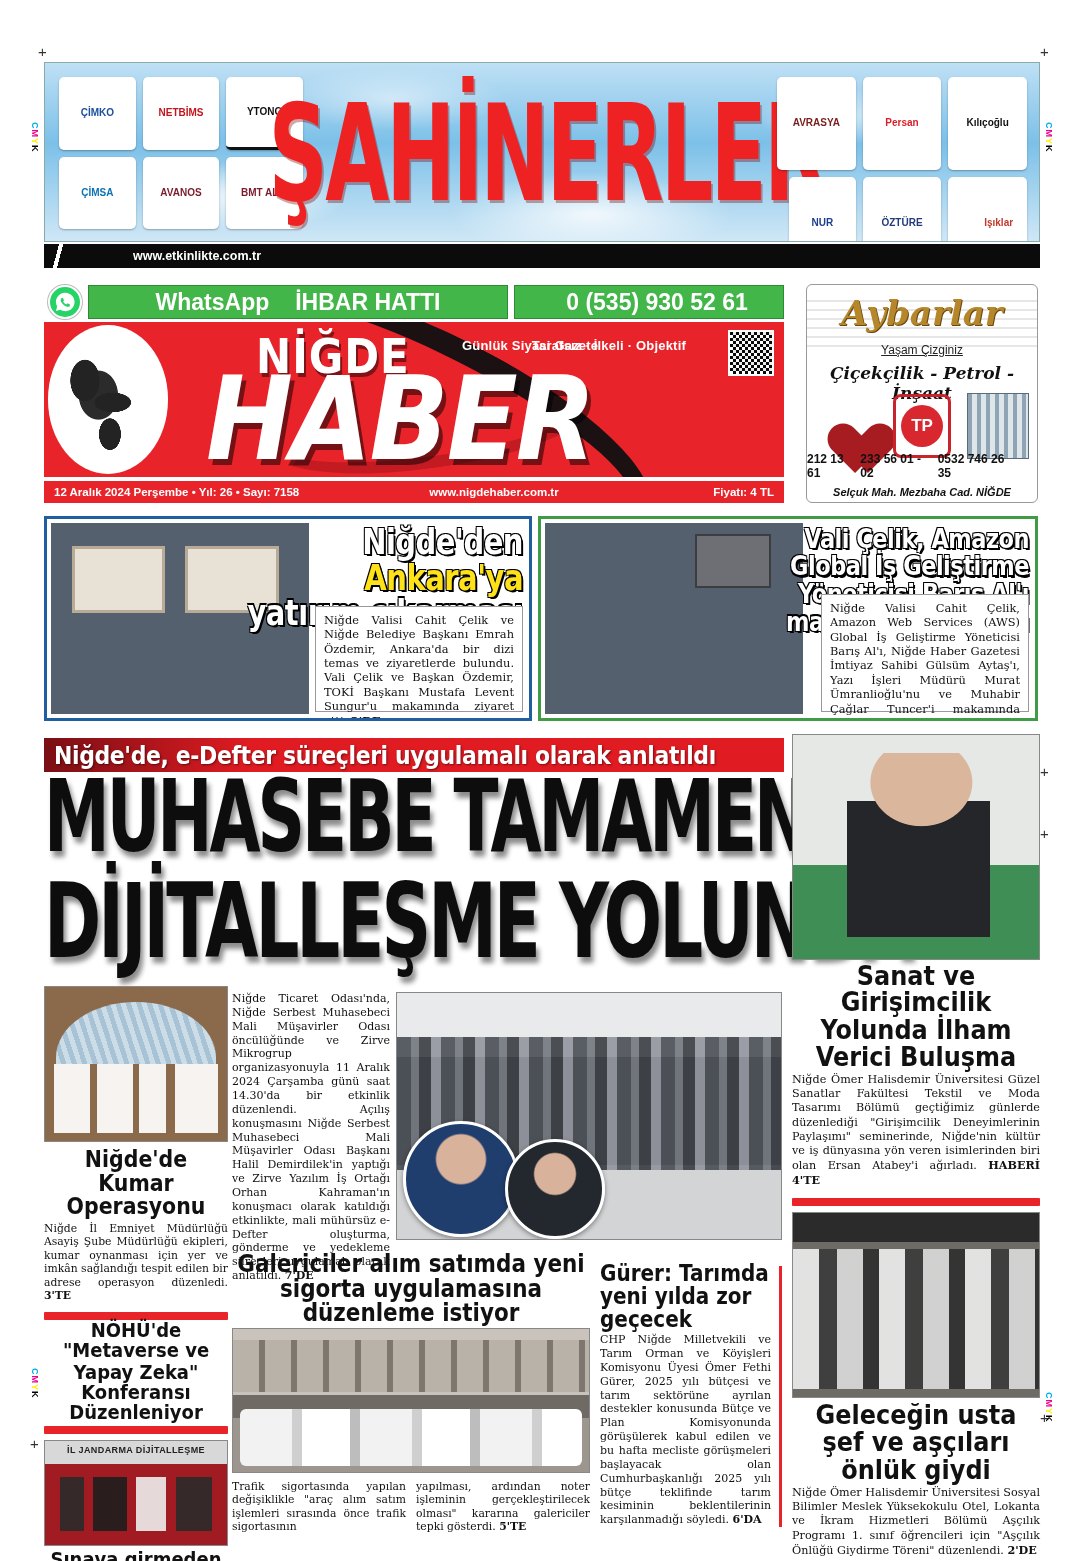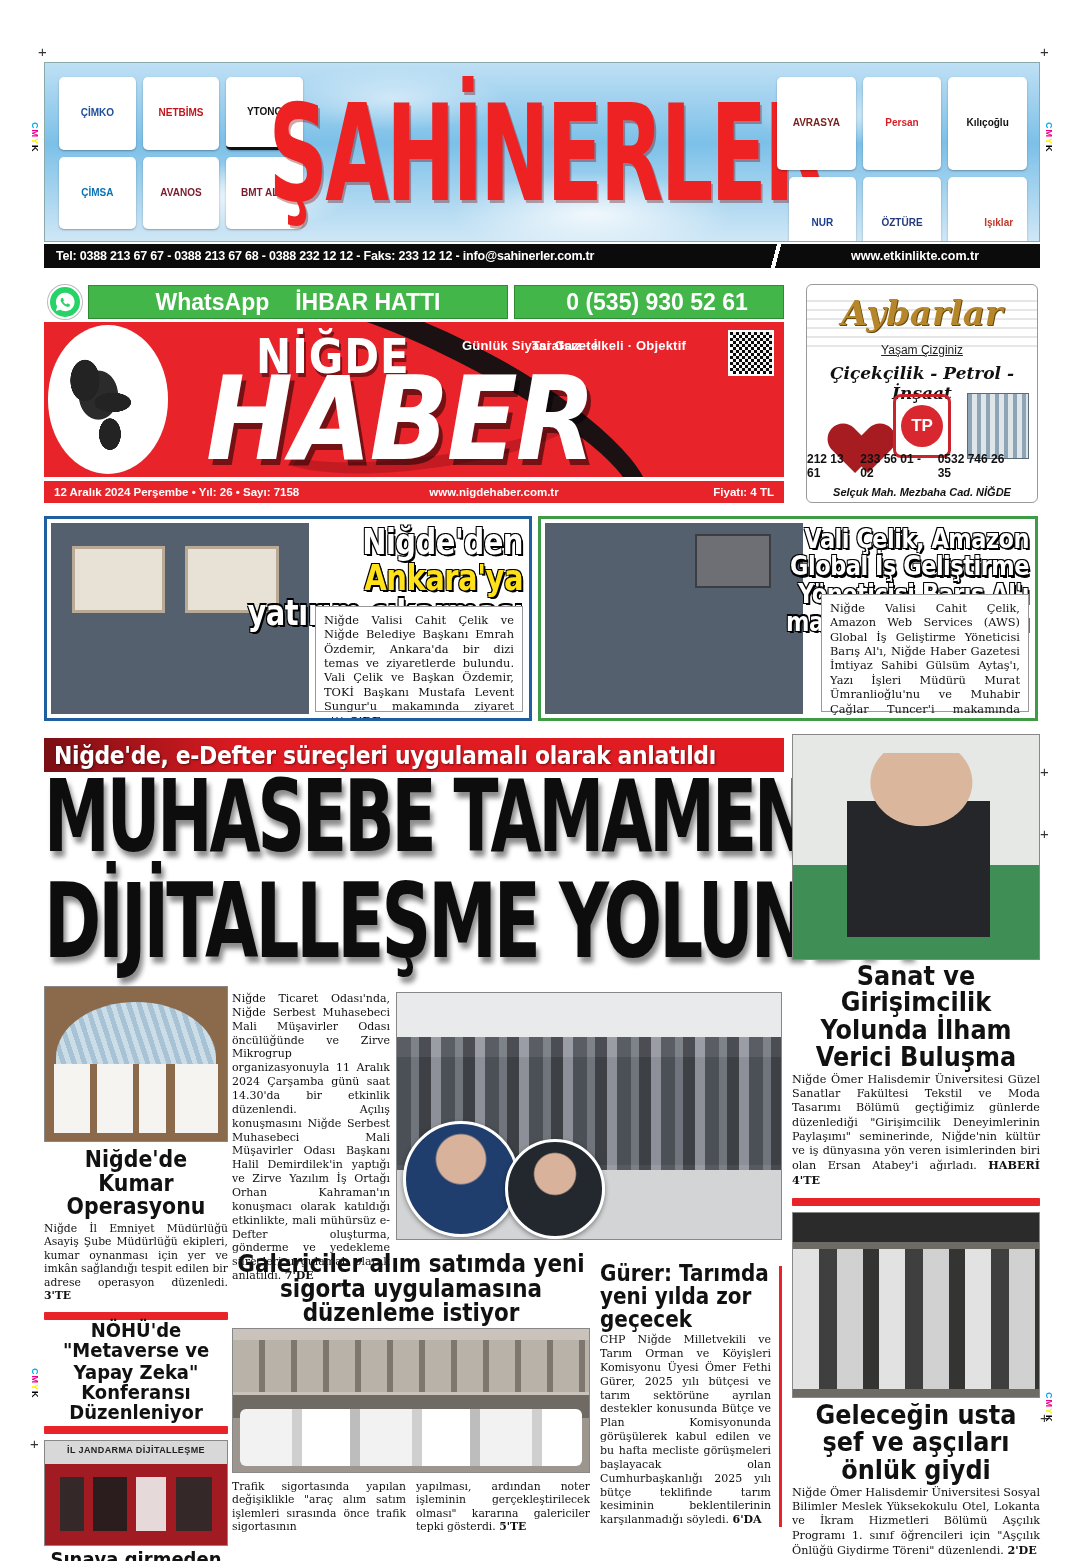--- a/index.html
+++ b/index.html
@@ -371,21 +371,20 @@
       <div class="logobox lg-ozture">
           <span>ÖZTÜRE</span>
         </div>
       <div class="logobox lg-isiklar">
           <span>Işıklar</span>
         </div>
     </div>
   </div>
 
   <div id="topbar">
-    <div class="left">Tel:  0388 213 67 67 - 0388 213 67 68 - 0388 232 12 12 - Faks: 233 12 12 - info@sahinerler.com.tr</div>
     <div class="sep"></div>
     <div class="right">www.etkinlikte.com.tr</div>
   </div>
 
   <div id="wa">
     <div class="circle">
       <svg viewBox="0 0 24 24">
           <path d="M12 2a10 10 0 00-8.6 15l-1.3 4.7 4.9-1.3A10 10 0 1012 2zm5.5 14.1c-.2.6-1.2 1.2-1.7 1.2-.5.1-1 .1-1.6-.1-.4-.1-.9-.3-1.5-.6-2.6-1.1-4.3-3.8-4.4-4-.1-.2-1-1.4-1-2.6s.6-1.9.9-2.1c.2-.3.5-.3.7-.3h.5c.2 0 .4 0 .6.5l.8 2c.1.2.1.3 0 .5l-.3.4-.3.3c-.1.1-.2.3-.1.5.1.2.6 1 1.3 1.6.9.8 1.6 1 1.8 1.1.2.1.4.1.5-.1l.7-.8c.2-.2.3-.2.5-.1l2 .9c.2.1.4.2.4.3.1.1.1.6-.1 1.2z"></path>
         </svg>
     </div>

